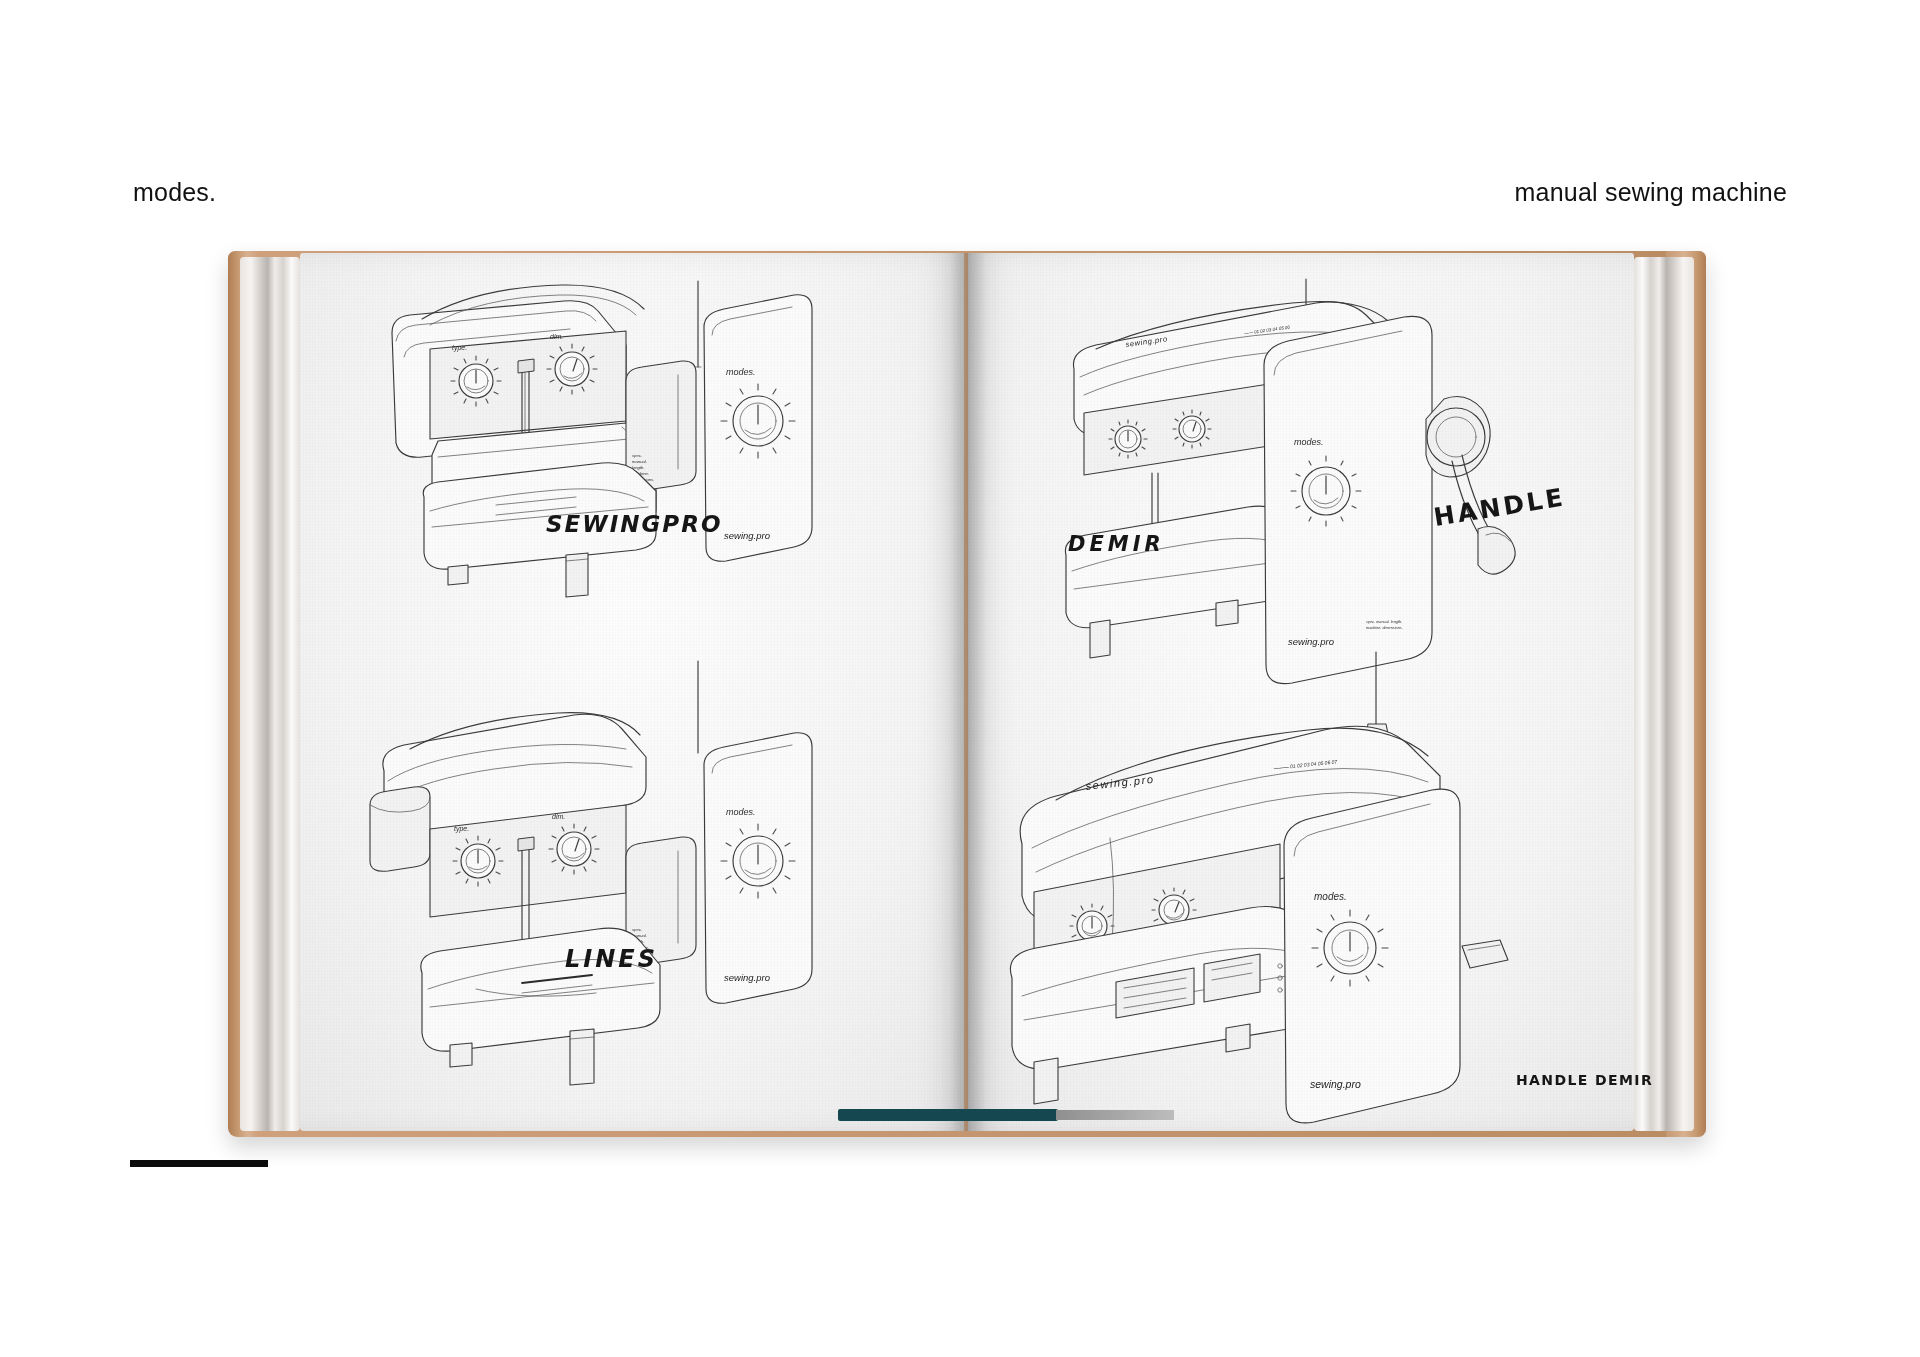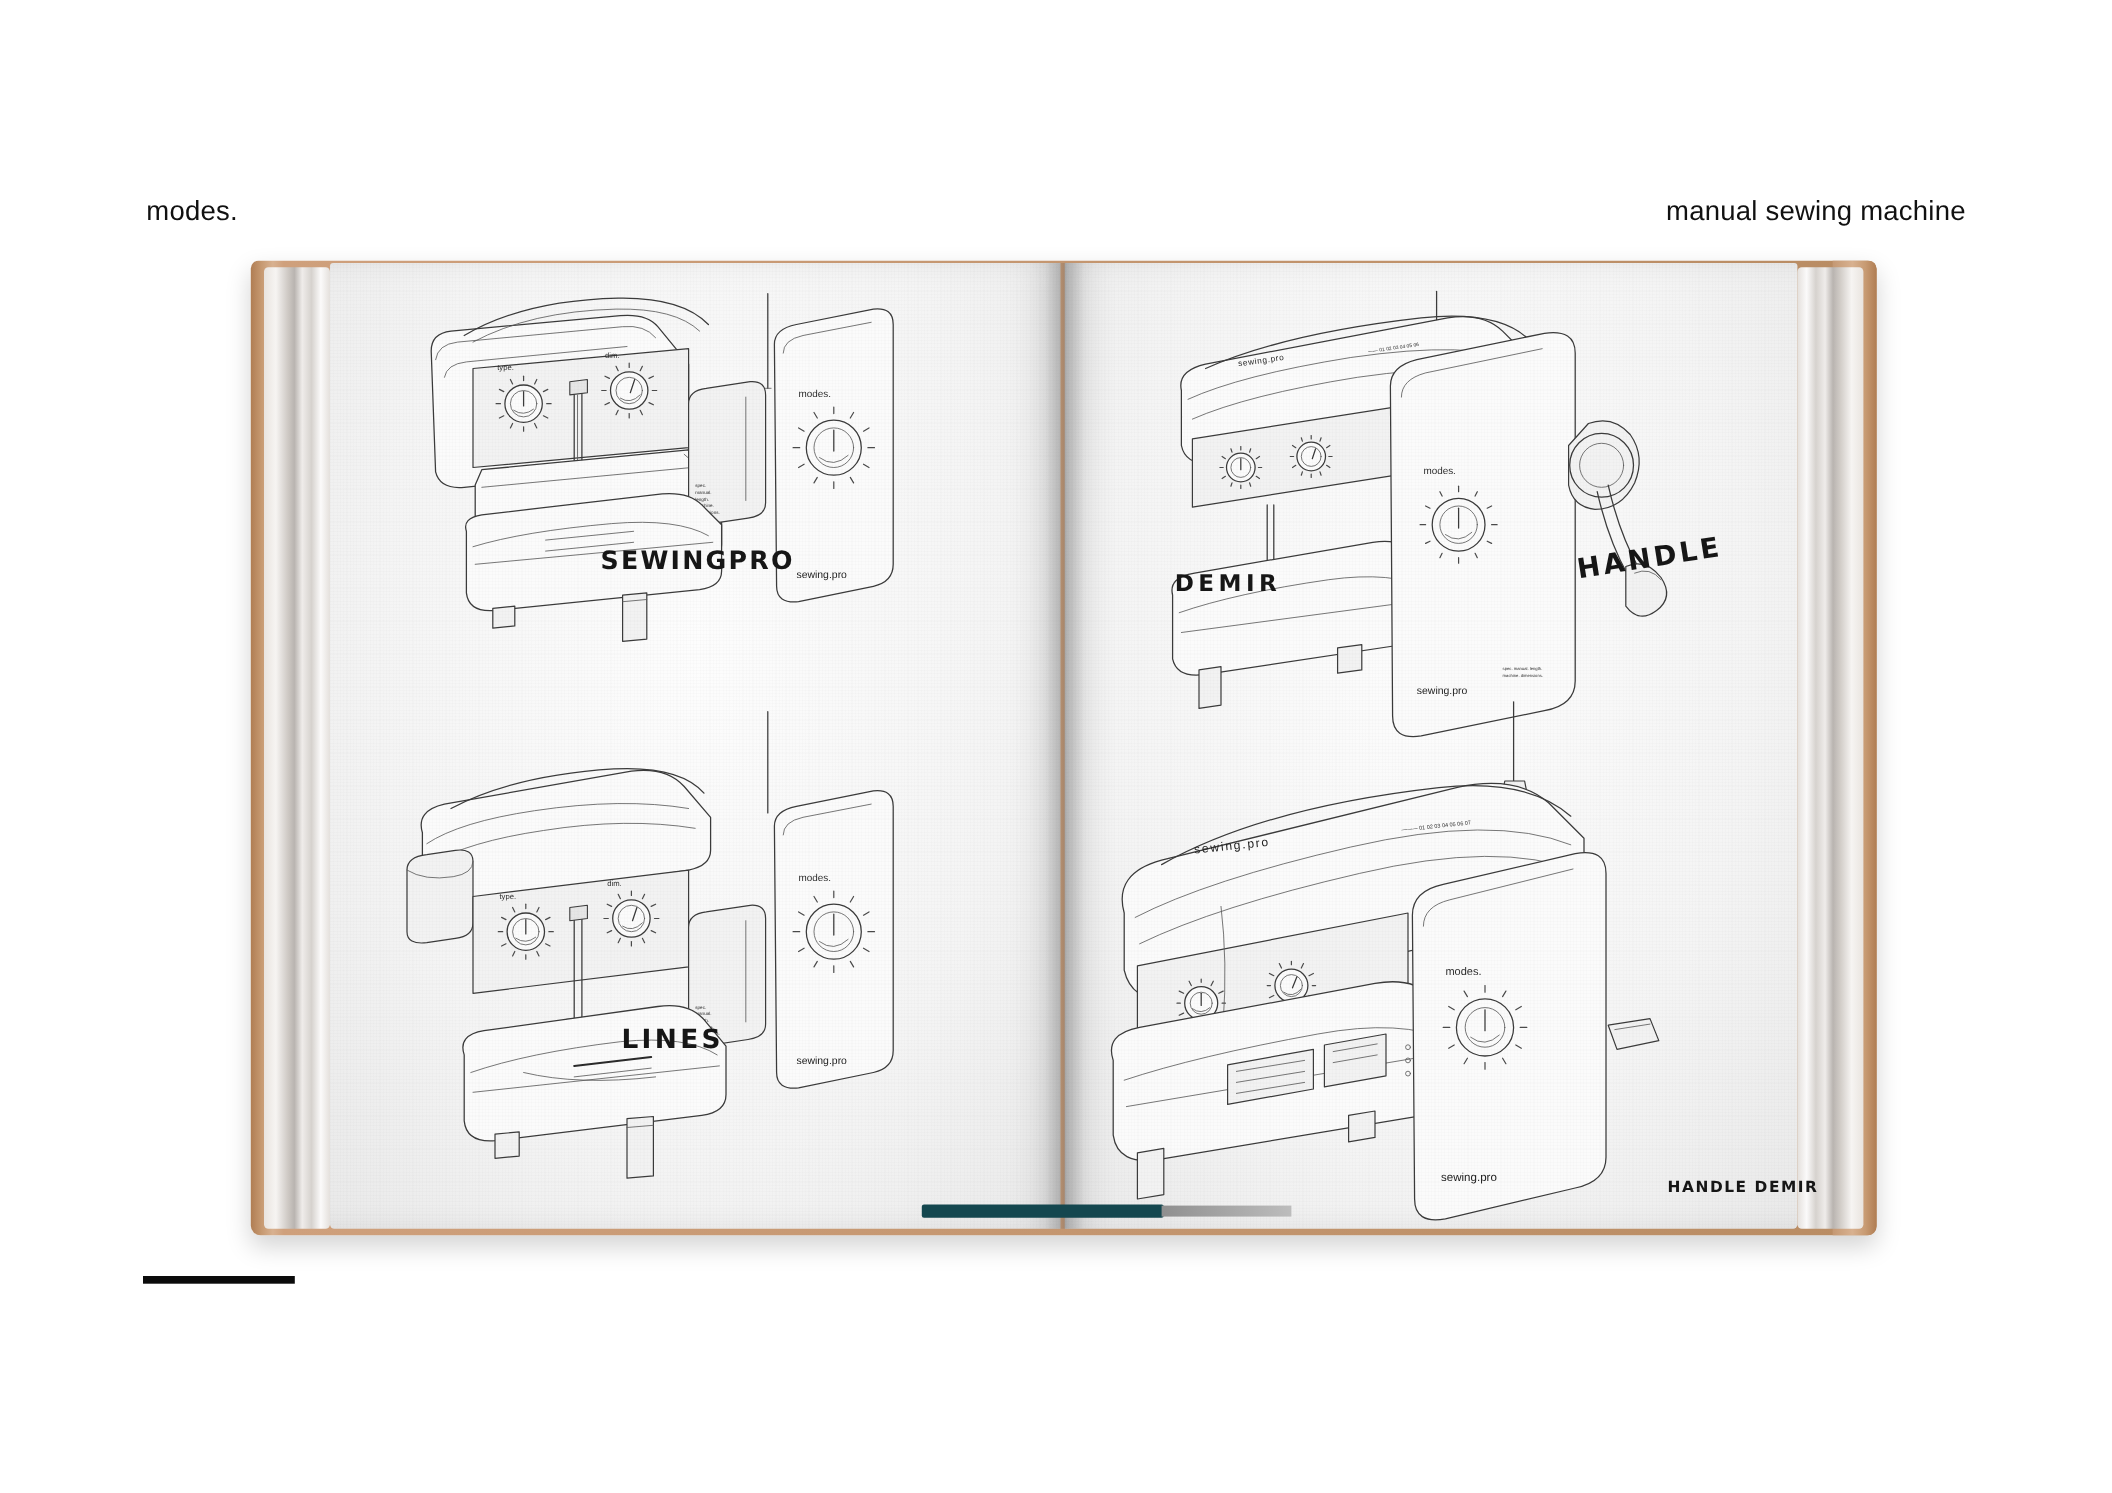--- a/index.html
+++ b/index.html
@@ -39,23 +39,24 @@
     top: 1160px;
     width: 138px;
     height: 7px;
     background: #0b0b0b;
   }
 
   
   #book {
     position: absolute;
     left: 228px;
-    top: 237px;
+    top: 251px;
     width: 1478px;
     height: 1052px;
+    font-style: italic;
   }
 
   
   .cover {
     position: absolute;
     left: 0;
     top: 0;
     width: 1478px;
     height: 886px;
     border-radius: 7px 7px 9px 9px;

